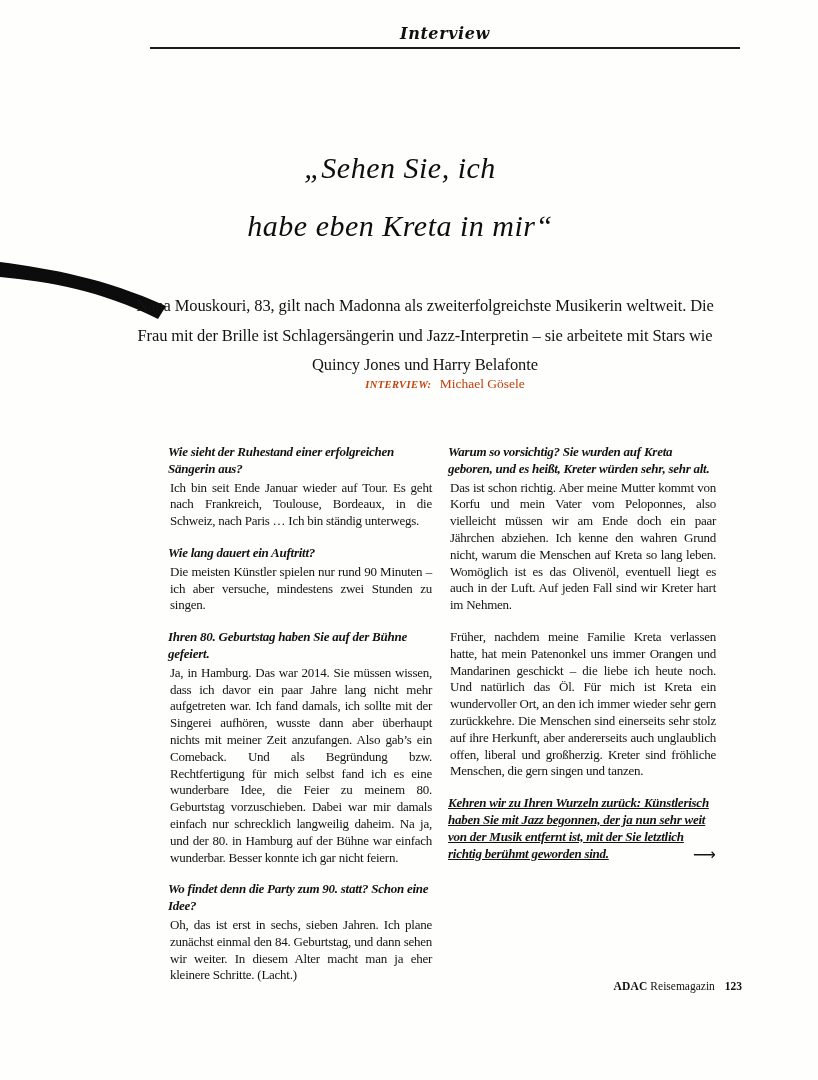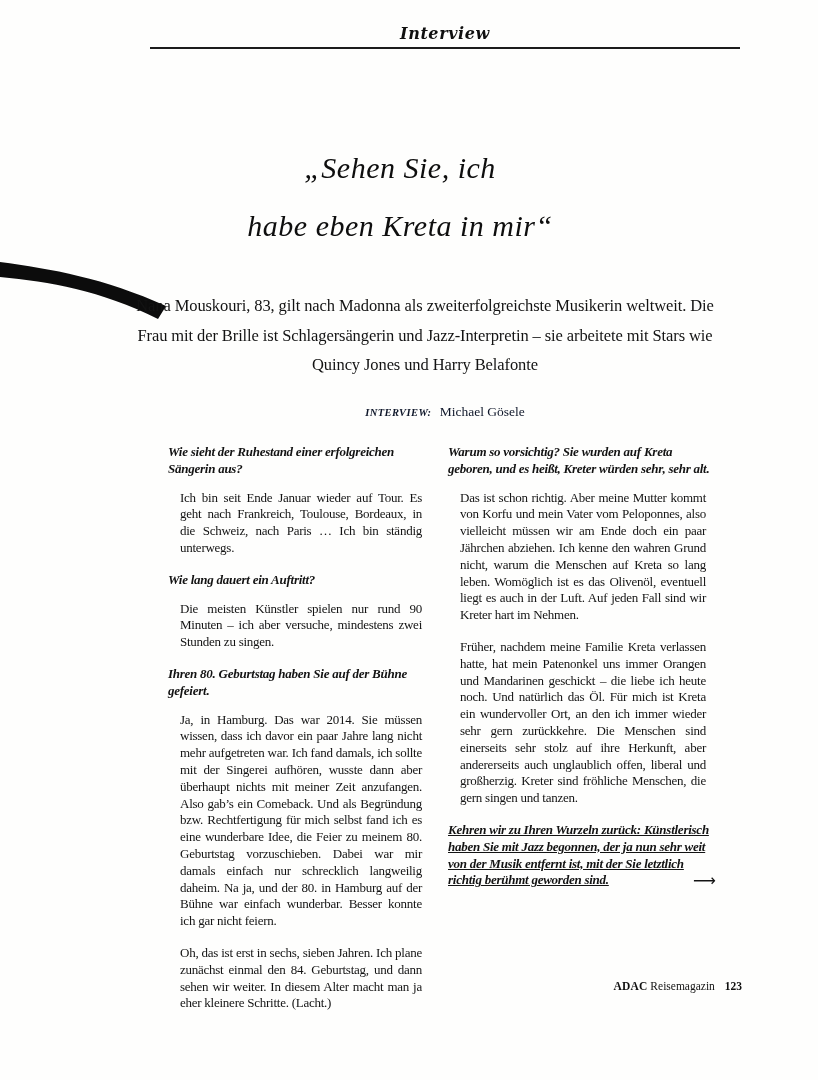--- a/index.html
+++ b/index.html
@@ -44,24 +44,24 @@
   .intro {
     position: absolute; top: 291px; left: 125px; width: 600px;
     text-align: center;
     font-size: 16.5px; line-height: 29.5px;
     letter-spacing: -0.1px;
     color: #131313;
   }
 
   
   .byline {
-    position: absolute; top: 404px; left: 150px; width: 590px;
+    position: absolute; top: 376px; left: 150px; width: 590px;
     text-align: center;
     font-size: 13px;
-    color: #0f172a;
+    color: #c2410c;
   }
   .byline-label {
     font-style: italic; font-weight: bold;
     font-size: 10.5px; letter-spacing: 0.4px;
   }
   .byline-author { margin-left: 5px; font-size: 13.5px; }
 
   
   .col {
     position: absolute; top: 444px;
@@ -71,21 +71,21 @@
   }
   .col-left  { left: 168px; width: 266px; }
   .col-right { left: 448px; width: 270px; }
   .qa { margin: 0 0 15px 0; }
   .qa:last-child { margin-bottom: 0; }
   .question {
     font-weight: bold; font-style: italic;
     margin: 0;
   }
   .answer {
-    margin: 12px;
+    margin: 2px;
     text-align: justify;
   }
   .qa-final { position: relative; text-decoration: underline; }
   .continue-arrow {
     position: absolute; right: 2px; bottom: -1px;
     font-style: normal; font-weight: normal;
     font-size: 16px; letter-spacing: 0;
     font-family: "DejaVu Sans", sans-serif;
   }
 
@@ -131,20 +131,21 @@
     </div>
     <div class="qa">
       <p class="question">Wie lang dauert ein Auftritt?</p>
       <p class="answer">Die meisten Künstler spielen nur rund 90 Minuten – ich aber versuche, mindestens zwei Stunden zu singen.</p>
     </div>
     <div class="qa">
       <p class="question">Ihren 80. Geburtstag haben Sie auf der Bühne gefeiert.</p>
       <p class="answer">Ja, in Hamburg. Das war 2014. Sie müssen wissen, dass ich davor ein paar Jahre lang nicht mehr aufgetreten war. Ich fand damals, ich sollte mit der Singerei aufhören, wusste dann aber überhaupt nichts mit meiner Zeit anzufangen. Also gab’s ein Comeback. Und als Begründung bzw. Rechtfertigung für mich selbst fand ich es eine wunderbare Idee, die Feier zu meinem 80. Geburtstag vorzuschieben. Dabei war mir damals einfach nur schrecklich langweilig daheim. Na ja, und der 80. in Hamburg auf der Bühne war einfach wunderbar. Besser konnte ich gar nicht feiern.</p>
     </div>
     <div class="qa">
+      <p class="question">Wo findet denn die Party zum 90. statt? Schon eine Idee?</p>
       <p class="answer">Oh, das ist erst in sechs, sieben Jahren. Ich plane zunächst einmal den 84. Geburtstag, und dann sehen wir weiter. In diesem Alter macht man ja eher kleinere Schritte. (Lacht.)</p>
     </div>
   </div>
 
   <div class="col col-right">
     <div class="qa">
       <p class="question">Warum so vorsichtig? Sie wurden auf Kreta geboren, und es heißt, Kreter würden sehr, sehr alt.</p>
       <p class="answer">Das ist schon richtig. Aber meine Mutter kommt von Korfu und mein Vater vom Peloponnes, also vielleicht müssen wir am Ende doch ein paar Jährchen abziehen. Ich kenne den wahren Grund nicht, warum die Menschen auf Kreta so lang leben. Womöglich ist es das Olivenöl, eventuell liegt es auch in der Luft. Auf jeden Fall sind wir Kreter hart im Nehmen.</p>
     </div>
     <div class="qa">

